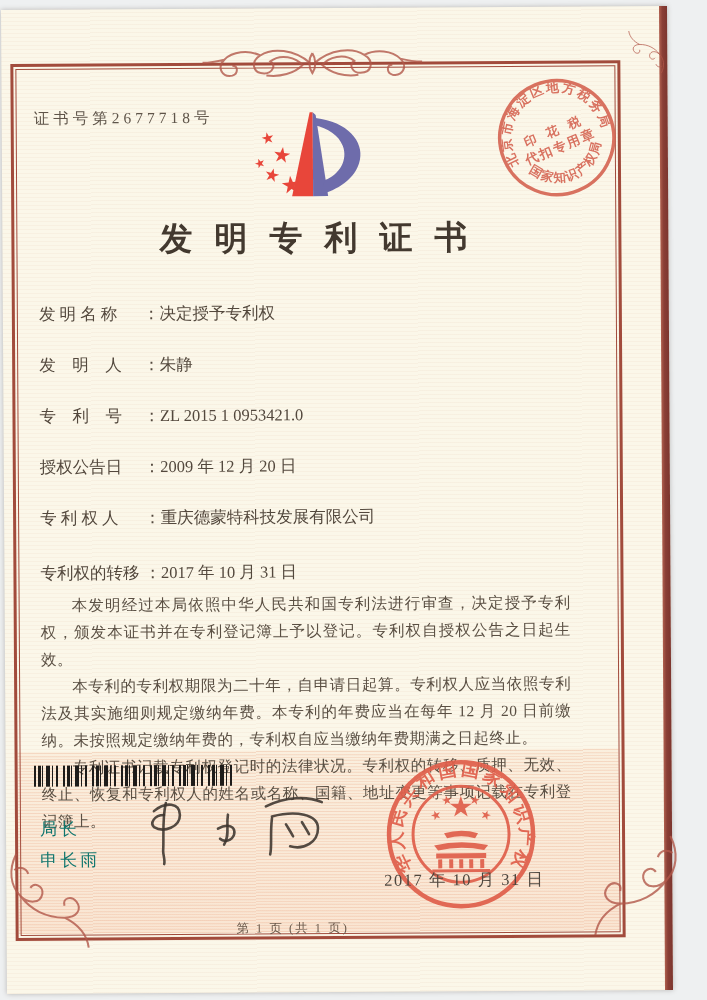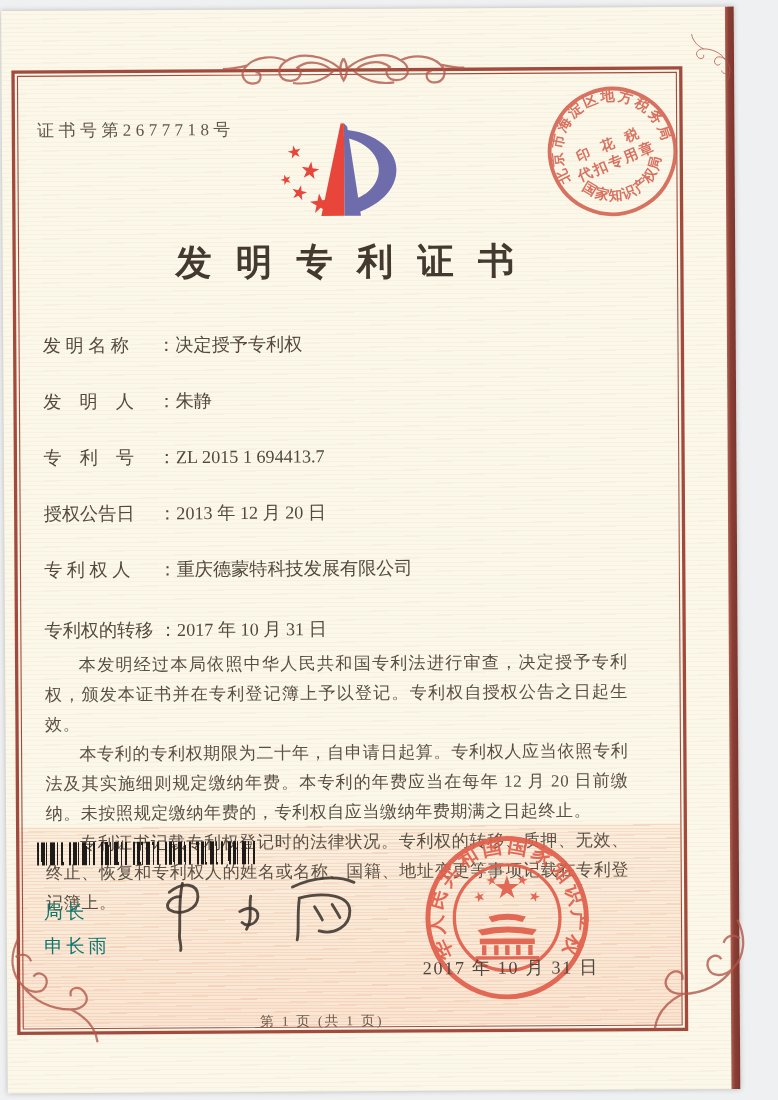--- a/index.html
+++ b/index.html
@@ -141,24 +141,24 @@
     <div class="doc-title">发明专利证书</div>
 
     <div class="fields">
       <div class="field-row">
         <span class="field-label">发 明 名 称</span><span>：</span><span>决定授予专利权</span>
       </div>
       <div class="field-row">
         <span class="field-label">发　明　人</span><span>：</span><span>朱静</span>
       </div>
       <div class="field-row">
-        <span class="field-label">专　利　号</span><span>：</span><span>ZL 2015 1 694413.7</span>
-      </div>
-      <div class="field-row">
-        <span class="field-label">授权公告日</span><span>：</span><span>2013 年 12 月 20 日</span>
+        <span class="field-label">专　利　号</span><span>：</span><span>ZL 2015 1 0953421.0</span>
+      </div>
+      <div class="field-row">
+        <span class="field-label">授权公告日</span><span>：</span><span>2009 年 12 月 20 日</span>
       </div>
       <div class="field-row">
         <span class="field-label">专 利 权 人</span><span>：</span><span>重庆德蒙特科技发展有限公司</span>
       </div>
       <div class="field-row">
         <span class="field-label">专利权的转移</span><span>：</span><span>2017 年 10 月 31 日</span>
       </div>
     </div>
 
     <div class="paragraphs">

